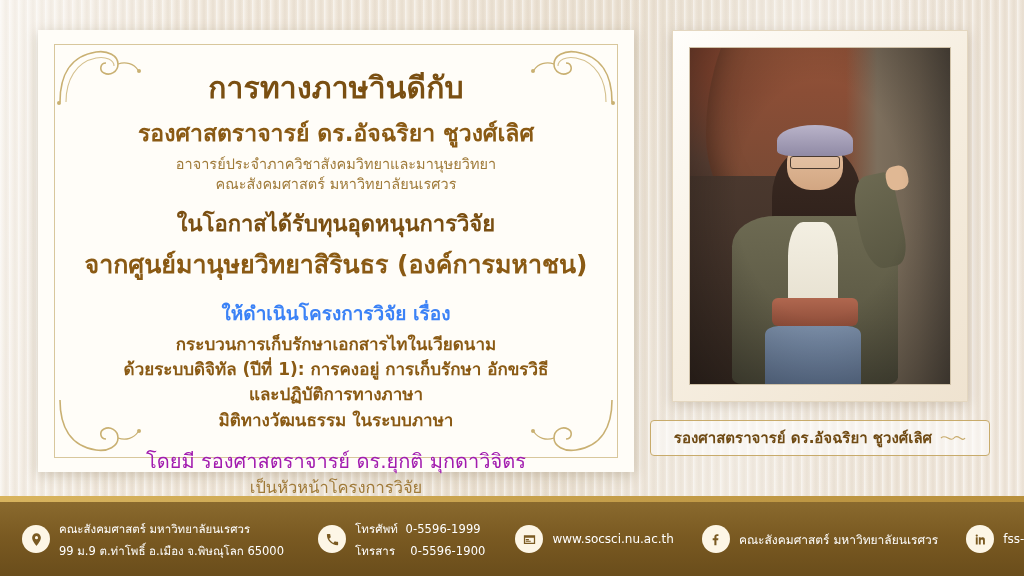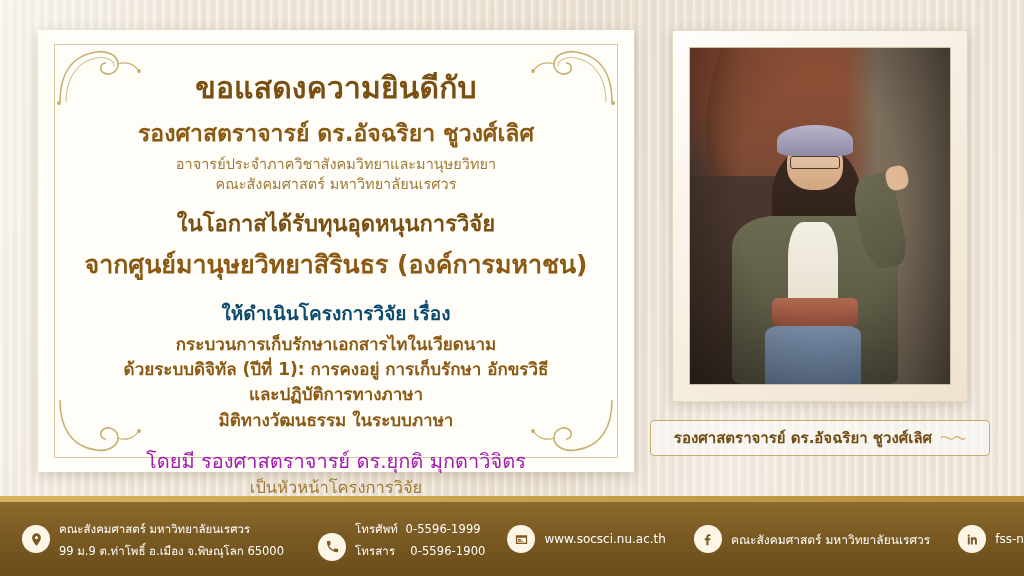--- a/index.html
+++ b/index.html
@@ -85,21 +85,21 @@
     color: #7a4f12;
     margin-bottom: 3px;
   }
   .t-funder {
     font-size: 25px; font-weight: bold;
     color: #8a5a14;
     margin-bottom: 14px;
   }
   .t-projlead {
     font-size: 19px; font-weight: bold;
-    color: #0c4a6e;
+    color: #3b82f6;
     margin-bottom: 4px;
   }
   .t-title-line {
     font-size: 17px; font-weight: bold;
     color: #8a5a14;
     line-height: 1.48;
   }
   .t-by {
     font-size: 20px;
     color: #a21caf;
@@ -266,21 +266,21 @@
     border-radius: 50%;
     background: #fdf6e6;
     color: #7a5a22;
     display: flex; align-items: center; justify-content: center;
   }
   .f-icon svg { width: 15px; height: 15px; fill: currentColor; }
   .f-lines { line-height: 1.35; }
   .f-line { font-size: 11.5px; white-space: nowrap; }
   .f-one { font-size: 12px; white-space: nowrap; }
   .f-addr { margin-right: 34px; }
-  .f-phone { margin-right: 22px; align-items: flex-end; }
+  .f-phone { margin-right: 30px; }
   .f-web { margin-right: 28px; }
   .f-fb { margin-right: 28px; }
   .f-phone .f-line { letter-spacing: .1px; }
 </style>
 </head>
 <body>
 
 <div class="bg-sheen"></div>
 
 <div class="cert-card">
@@ -305,21 +305,21 @@
     <path d="M62 18 C70 15 78 18 82 24" fill="none" stroke="currentColor" stroke-width="1.3"></path>
     <circle cx="83" cy="25" r="2" fill="currentColor"></circle>
   </svg>
   <svg class="corner-orn corner-br" viewBox="0 0 86 60">
     <path d="M4 56 C4 30 14 10 40 6 C52 4 62 10 62 18 C62 26 54 30 48 27 C43 24.5 44 17 50 17" fill="none" stroke="currentColor" stroke-width="1.6"></path>
     <path d="M62 18 C70 15 78 18 82 24" fill="none" stroke="currentColor" stroke-width="1.3"></path>
     <circle cx="83" cy="25" r="2" fill="currentColor"></circle>
   </svg>
 
   <div class="cert-body">
-    <div class="t-head">ขอแสดงความยินดีกับ</div>
+    <div class="t-head">การทางภาษาินดีกับ</div>
     <div class="t-name">รองศาสตราจารย์ ดร.อัจฉริยา ชูวงศ์เลิศ</div>
     <div class="t-pos1">อาจารย์ประจำภาควิชาสังคมวิทยาและมานุษยวิทยา</div>
     <div class="t-pos2">คณะสังคมศาสตร์ มหาวิทยาลัยนเรศวร</div>
 
     <div class="t-occasion">ในโอกาสได้รับทุนอุดหนุนการวิจัย</div>
     <div class="t-funder">จากศูนย์มานุษยวิทยาสิรินธร (องค์การมหาชน)</div>
 
     <div class="t-projlead">ให้ดำเนินโครงการวิจัย เรื่อง</div>
     <div class="t-title-line">กระบวนการเก็บรักษาเอกสารไทในเวียดนาม</div>
     <div class="t-title-line">ด้วยระบบดิจิทัล (ปีที่ 1): การคงอยู่ การเก็บรักษา อักขรวิธี</div>

